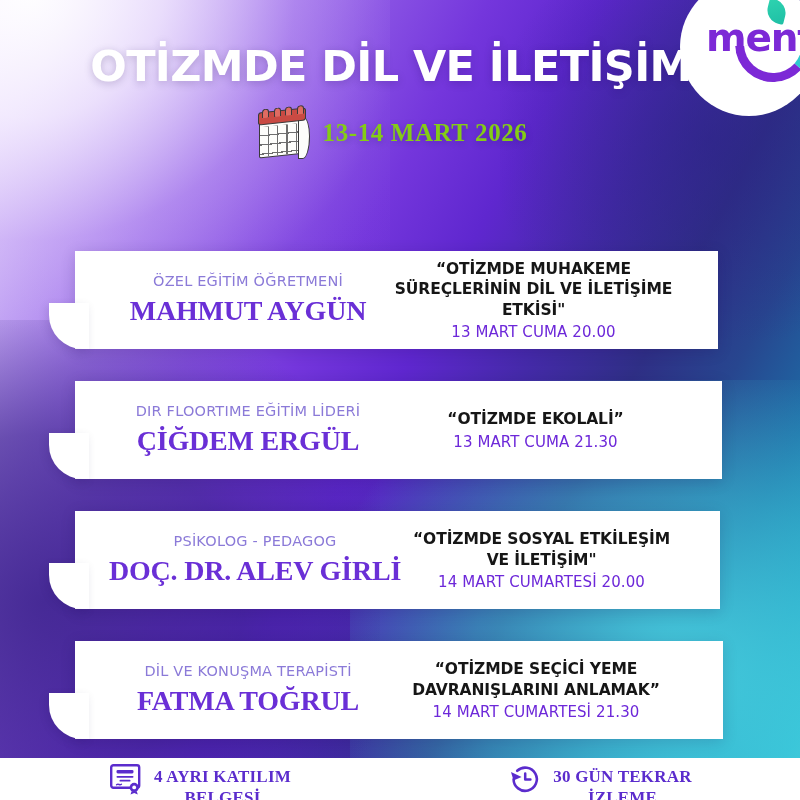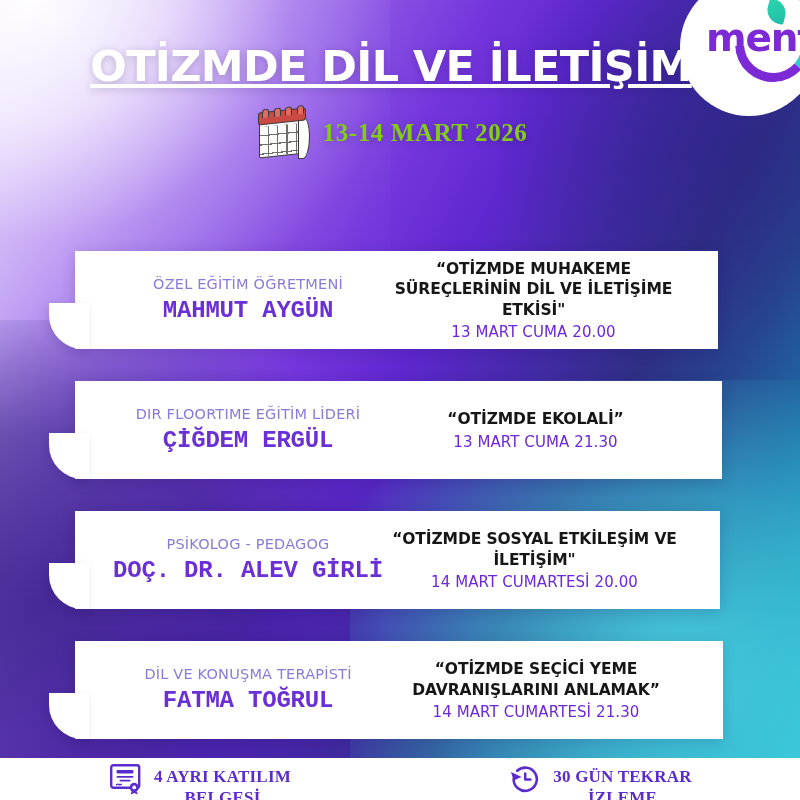--- a/index.html
+++ b/index.html
@@ -128,21 +128,20 @@
     padding:0 58px 0 40px;
   }
   .title {
     color:#ffffff;
     font-family:"DejaVu Sans", sans-serif;
     font-weight:700;
     font-size:43px;
     line-height:1.22;
     letter-spacing:-0.6px;
     text-shadow:0 2px 9px rgba(30,10,80,0.22);
-    text-decoration:underline;
   }
   .title .l2 { display:block; }
 
   .date-row {
     margin-top:16px;
     display:flex;
     align-items:center;
     justify-content:center;
     gap:14px;
   }
@@ -250,22 +249,22 @@
     font-family:"DejaVu Sans", sans-serif;
     font-size:14.5px;
     font-weight:400;
     letter-spacing:0.2px;
     line-height:1.25;
     white-space:nowrap;
   }
   .speaker {
     margin-top:4px;
     color:#6a2fd6;
-    font-family:Liberation Mono, monospace;
-    font-size:24px;
+    font-family:Liberation Serif, serif;
+    font-size:28px;
     font-weight:700;
     letter-spacing:-0.2px;
     line-height:1.2;
     white-space:nowrap;
   }
 
   .card-right {
     flex:1 1 auto;
     padding-right:38px;
     text-align:center;

